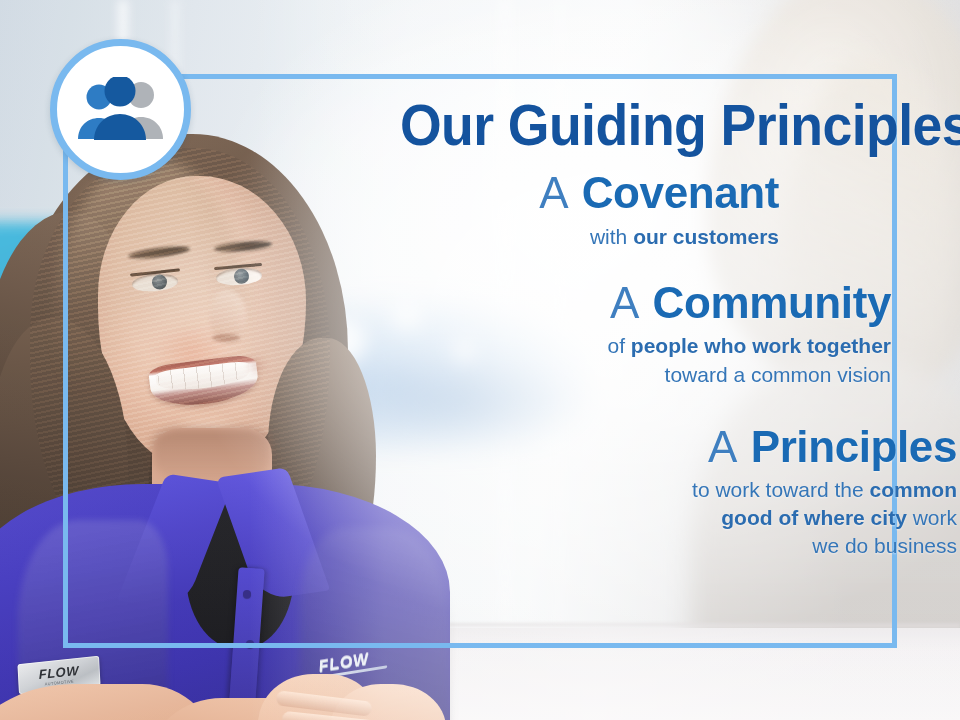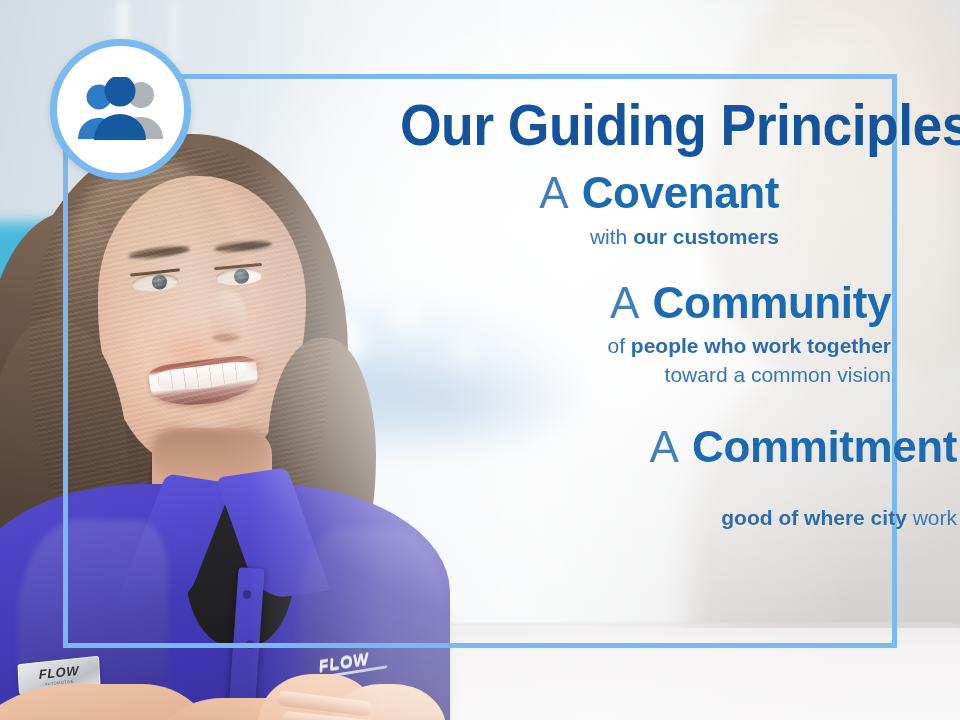--- a/index.html
+++ b/index.html
@@ -467,22 +467,23 @@
       </p>
       <p class="sub">
         <span><span class="r">of </span><span class="b">people who work together</span></span><br>
         <span><span class="r">toward a common vision</span></span>
       </p>
     </div>
 
     <div class="block b-cmt">
       <p class="head">
         <span class="art">A</span>
-        <span class="word">Commitment</span>
+        <span class="word">Principles</span>
       </p>
       <p class="sub">
-        <br>
+        <span><span class="r">to work toward the </span><span class="b">common</span></span><br>
         <span><span class="b">good of where city</span><span class="r"> work</span></span><br>
+        <span><span class="r">we do business</span></span>
       </p>
     </div>
 
   </div>
 </div>
 
 </body></html>

